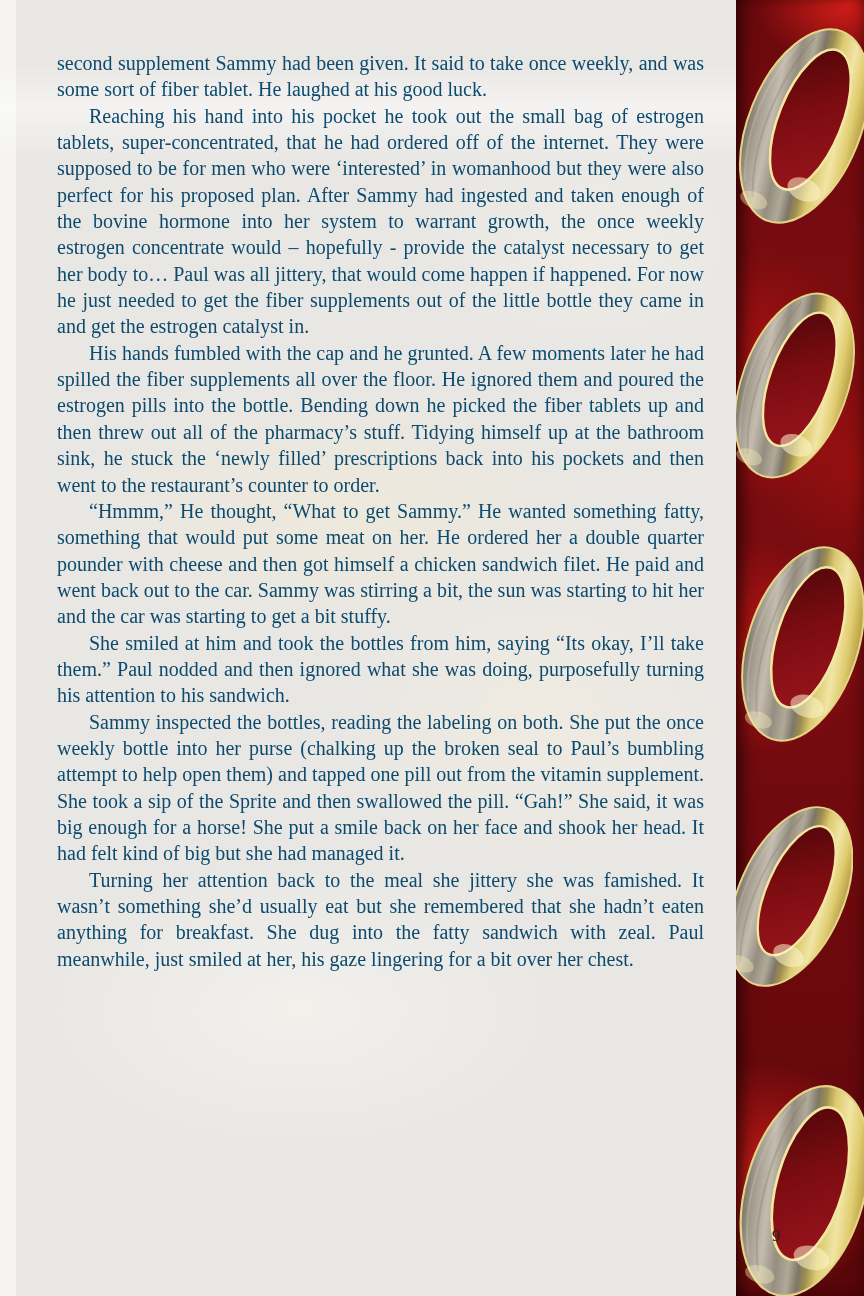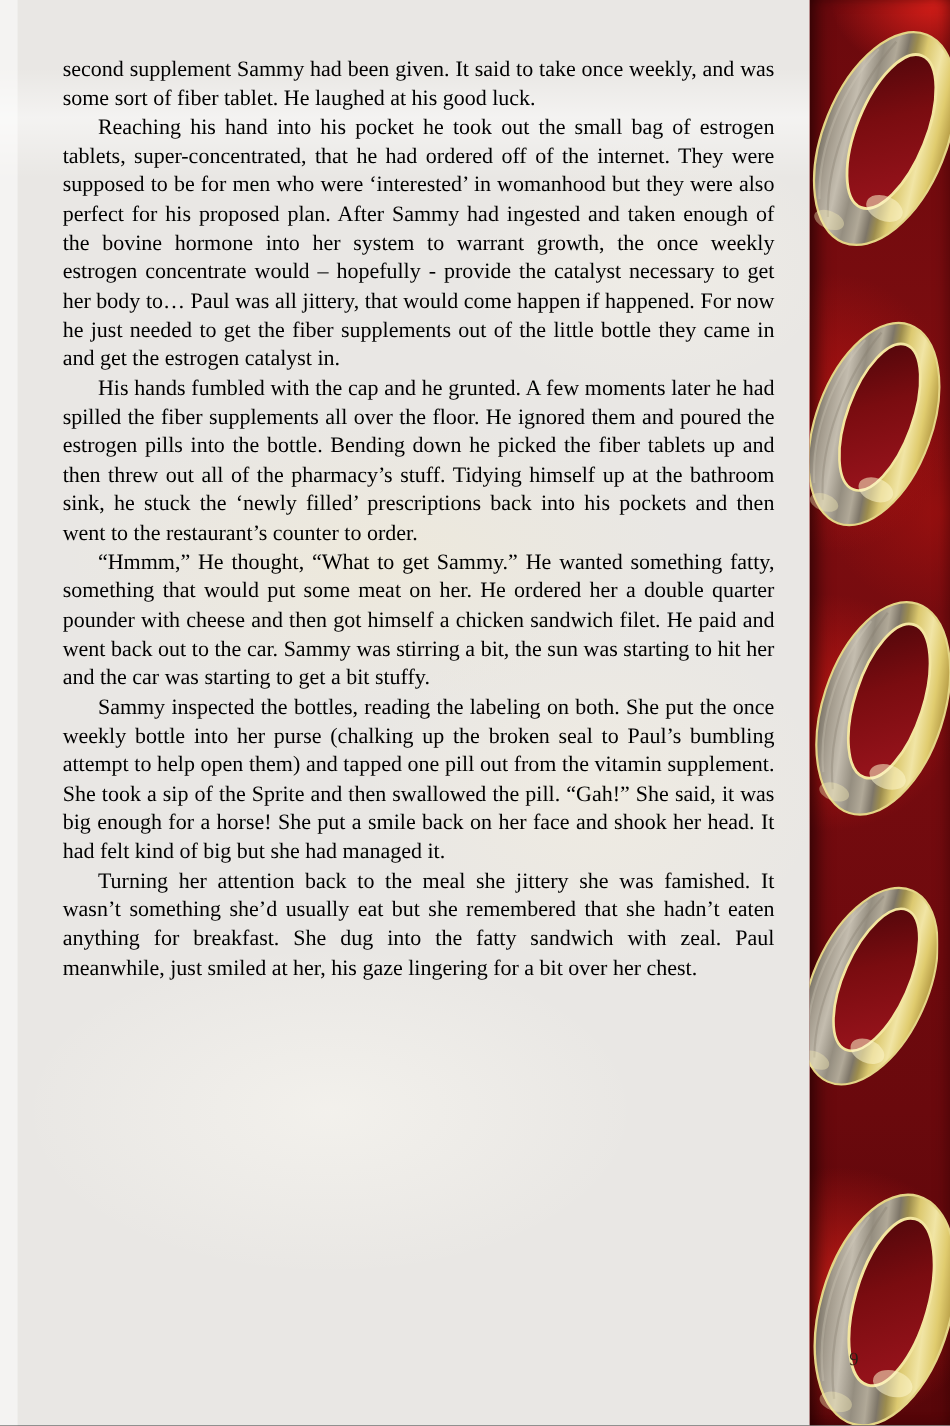--- a/index.html
+++ b/index.html
@@ -19,21 +19,21 @@
   #wm-blob2{left:330px;top:560px;width:420px;height:320px;
     background:radial-gradient(closest-side,rgba(245,239,223,.5),rgba(245,239,223,0));}
   #wm-blob3{left:20px;top:860px;width:560px;height:300px;
     background:radial-gradient(closest-side,rgba(250,248,242,.55),rgba(250,248,242,0));}
   #wm-blob4{left:420px;top:120px;width:340px;height:240px;
     background:radial-gradient(closest-side,rgba(248,244,232,.4),rgba(248,244,232,0));}
 
   
   #text-column{
     position:absolute;left:57px;top:50px;width:647px;
-    font-size:20px;line-height:26.35px;color:#000000;
+    font-size:20px;line-height:26.35px;color:#0c4a6e;
     text-align:justify;
   }
   #text-column p{margin:0;padding:0;}
   #text-column p.indent{text-indent:32px;}
 
   
   #rings-sidebar{
     position:absolute;left:736px;top:0;width:128px;height:1296px;overflow:hidden;
     background:
       radial-gradient(130px 95px at 88% 0%,rgba(224,32,26,.95),rgba(160,12,12,0) 72%),
@@ -61,20 +61,21 @@
   <div class="wm" id="wm-blob1"></div>
   <div class="wm" id="wm-blob2"></div>
   <div class="wm" id="wm-blob3"></div>
   <div class="wm" id="wm-blob4"></div>
 
   <div id="text-column">
     <p class="para">second supplement Sammy had been given.  It said to take once weekly, and was some sort of fiber tablet.  He laughed at his good luck.</p>
     <p class="para indent">Reaching his hand into his pocket he took out the small bag of estrogen tablets, super-concentrated, that he had ordered off of the internet.  They were supposed to be for men who were ‘interested’ in womanhood but they were also perfect for his proposed plan.  After Sammy had ingested and taken enough of the bovine hormone into her system to warrant growth, the once weekly estrogen concentrate would – hopefully - provide the catalyst necessary to get her body to…  Paul was all jittery, that would come happen if happened.  For now he just needed to get the fiber supplements out of the little bottle they came in and get the estrogen catalyst in.</p>
     <p class="para indent">His hands fumbled with the cap and he grunted.  A few moments later he had spilled the fiber supplements all over the floor.  He ignored them and poured the estrogen pills into the bottle.  Bending down he picked the fiber tablets up and then threw out all of the pharmacy’s stuff.  Tidying himself up at the bathroom sink, he stuck the ‘newly filled’ prescriptions back into his pockets and then went to the restaurant’s counter to order.</p>
     <p class="para indent">“Hmmm,” He thought, “What to get Sammy.”  He wanted something fatty, something that would put some meat on her.  He ordered her a double quarter pounder with cheese and then got himself a chicken sandwich filet.  He paid and went back out to the car.  Sammy was stirring a bit, the sun was starting to hit her and the car was starting to get a bit stuffy.</p>
+    <p class="para indent">She smiled at him and took the bottles from him, saying “Its okay, I’ll take them.”  Paul nodded and then ignored what she was doing, purposefully turning his attention to his sandwich.</p>
     <p class="para indent">Sammy inspected the bottles, reading the labeling on both.  She put the once weekly bottle into her purse (chalking up the broken seal to Paul’s bumbling attempt to help open them) and tapped one pill out from the vitamin supplement.  She took a sip of the Sprite and then swallowed the pill.  “Gah!” She said, it was big enough for a horse!  She put a smile back on her face and shook her head.  It had felt kind of big but she had managed it.</p>
     <p class="para indent">Turning her attention back to the meal she jittery she was famished.  It wasn’t something she’d usually eat but she remembered that she hadn’t eaten anything for breakfast.  She dug into the fatty sandwich with zeal.  Paul meanwhile, just smiled at her, his gaze lingering for a bit over her chest.</p>
   </div>
 
   <div id="rings-sidebar">
       <div class="ring" style="top: 14px; left: 2px;">
   <svg width="133" height="224" viewBox="0 0 130 220" xmlns="http://www.w3.org/2000/svg">
     <defs>
       <linearGradient id="bg0" x1="0" y1="0.65" x2="1" y2="0.35">
         <stop offset="0" stop-color="#6f695d"></stop>

